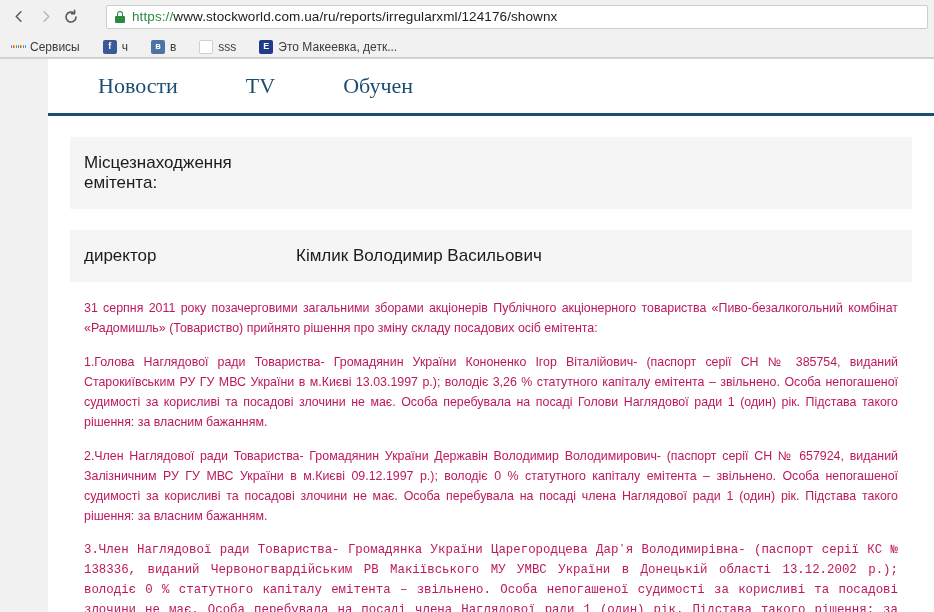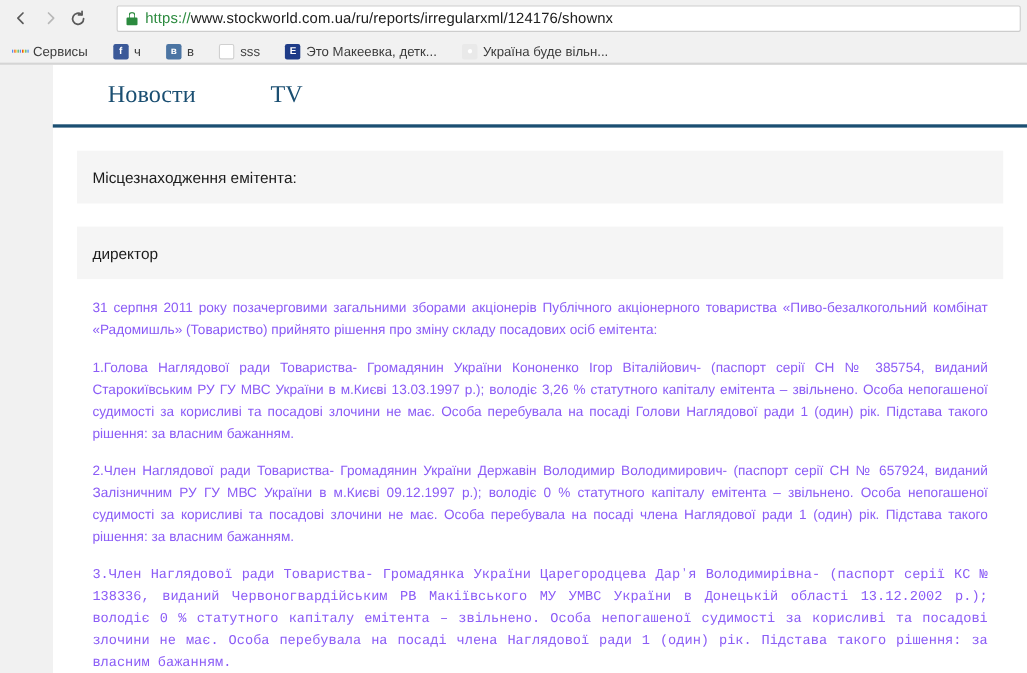--- a/index.html
+++ b/index.html
@@ -199,41 +199,41 @@
   .band {
     margin: 0 22px;
     box-sizing: border-box;
   }
   .band-gap { height: 21px; }
   .row {
     display: flex;
     background: #f5f5f5;
     padding: 16px 14px;
     box-sizing: border-box;
-    font-size: 14px;
+    font-size: 17px;
     color: #1b1b1b;
   }
   .row .lbl {
     width: 212px;
     flex: 0 0 212px;
     color: #1b1b1b;
   }
   .row .val { flex: 1 1 auto; }
 
   .para-block {
     margin: 0 22px;
     padding: 16px 14px 0 14px;
     box-sizing: border-box;
     background: #ffffff;
   }
   p.para {
     margin: 0 0 14px 0;
     font-size: 12.4px;
     line-height: 20px;
-    color: #8b5cf6;
+    color: #be185d;
     text-align: justify;
   }
   p.para:last-child { margin-bottom: 10px; font-family: Liberation Mono, monospace; }
 
   
   .clip-strip {
     position: absolute;
     left: 48px;
     right: 0;
     bottom: 0;
@@ -302,53 +302,51 @@
     <div class="bm">
       <span class="favicon fav-s">s</span>
       <span>sss</span>
     </div>
 
     <div class="bm">
       <span class="favicon fav-e">E</span>
       <span>Это Макеевка, детк...</span>
     </div>
 
-    <div class="bm">
-      <span class="favicon fav-u">●</span>
-      <span>Україна буде вільн...</span>
-    </div>
 
   </div>
 </div>
 
 <div class="page">
   <div class="page-rail"></div>
 
   <div class="content">
 
     <nav class="site-nav">
       <a href="#">Новости</a>
       <a href="#">TV</a>
+      <a href="#">Обучен</a>
     </nav>
 
     <div class="report">
 
       <div class="band-gap"></div>
 
       <div class="band">
         <div class="row">
           <div class="lbl">Місцезнаходження емітента:</div>
         </div>
       </div>
 
       <div class="band-gap"></div>
 
       <div class="band">
         <div class="row">
           <div class="lbl">директор</div>
+          <div class="val">Кімлик Володимир Васильович</div>
         </div>
       </div>
 
       <div class="para-block">
         <p class="para">31 серпня 2011 року позачерговими загальними зборами акціонерів Публічного акціонерного товариства «Пиво-безалкогольний комбінат «Радомишль» (Товариство) прийнято рішення про зміну складу посадових осіб емітента:</p>
         <p class="para">1.Голова Наглядової ради Товариства- Громадянин України Кононенко Ігор Віталійович- (паспорт серії СН № 385754, виданий Старокиївським РУ ГУ МВС України в м.Києві 13.03.1997 р.); володіє 3,26 % статутного капіталу емітента – звільнено. Особа непогашеної судимості за корисливі та посадові злочини не має. Особа перебувала на посаді Голови Наглядової ради 1 (один) рік. Підстава такого рішення: за власним бажанням.</p>
         <p class="para">2.Член Наглядової ради Товариства- Громадянин України Державін Володимир Володимирович- (паспорт серії СН № 657924, виданий Залізничним РУ ГУ МВС України в м.Києві 09.12.1997 р.); володіє 0 % статутного капіталу емітента – звільнено. Особа непогашеної судимості за корисливі та посадові злочини не має. Особа перебувала на посаді члена Наглядової ради 1 (один) рік. Підстава такого рішення: за власним бажанням.</p>
         <p class="para">3.Член Наглядової ради Товариства- Громадянка України Царегородцева Дарʼя Володимирівна- (паспорт серії КС № 138336, виданий Червоногвардійським РВ Макіївського МУ УМВС України в Донецькій області 13.12.2002 р.); володіє 0 % статутного капіталу емітента – звільнено. Особа непогашеної судимості за корисливі та посадові злочини не має. Особа перебувала на посаді члена Наглядової ради 1 (один) рік. Підстава такого рішення: за власним бажанням.</p>
       </div>
 

